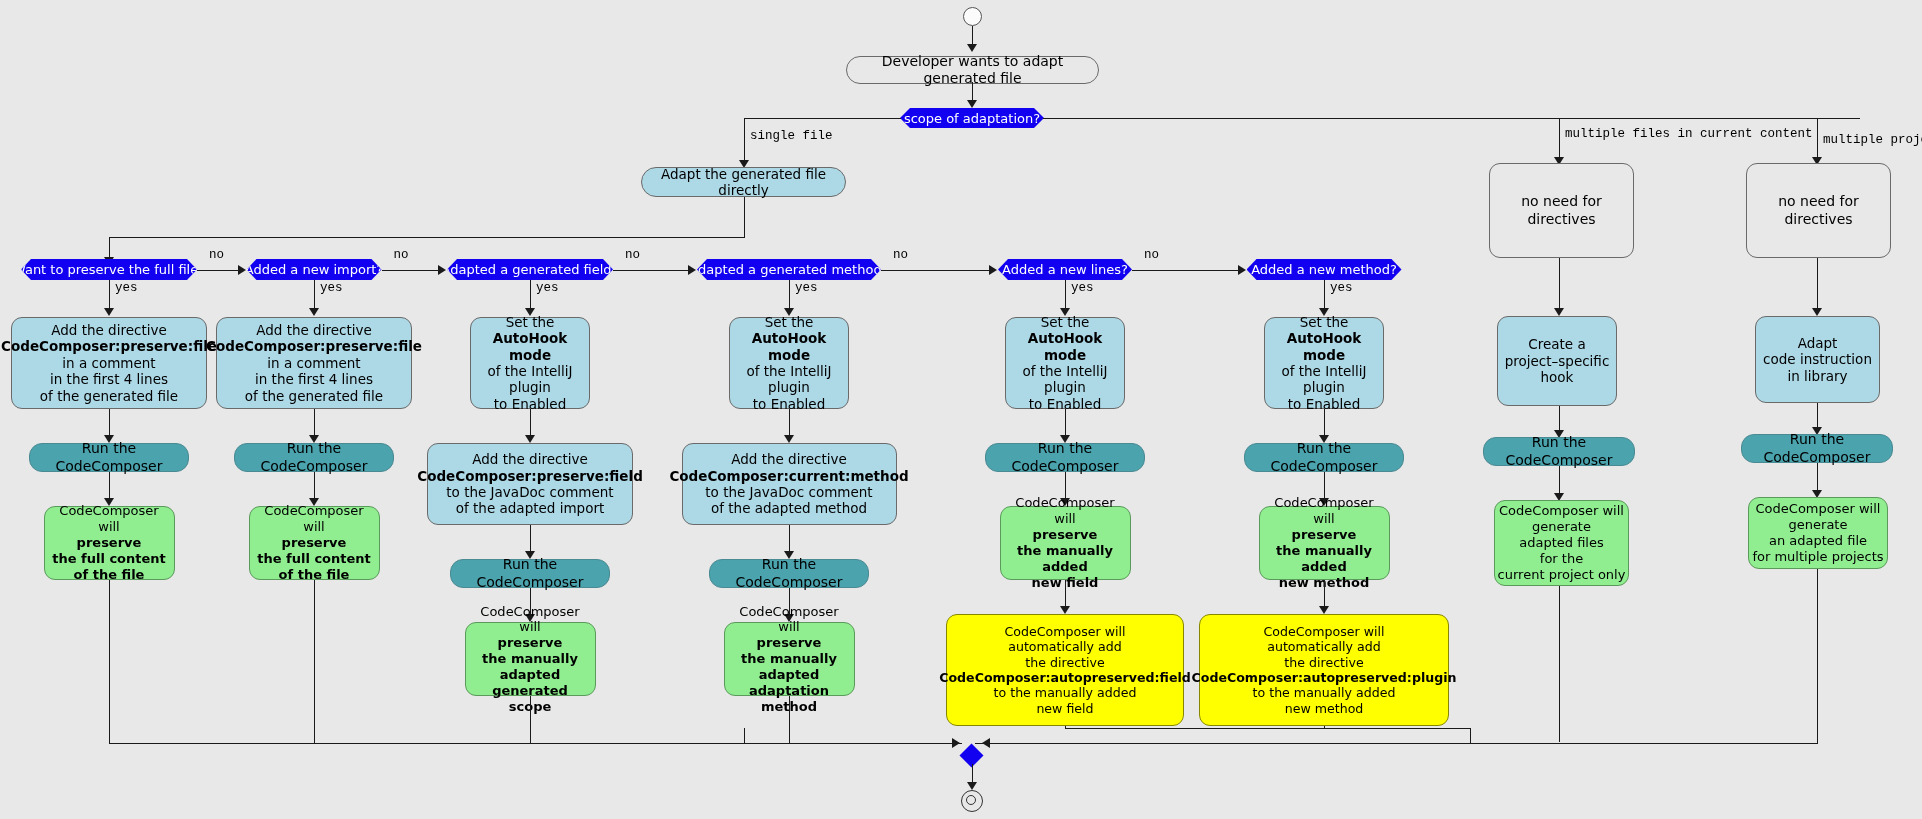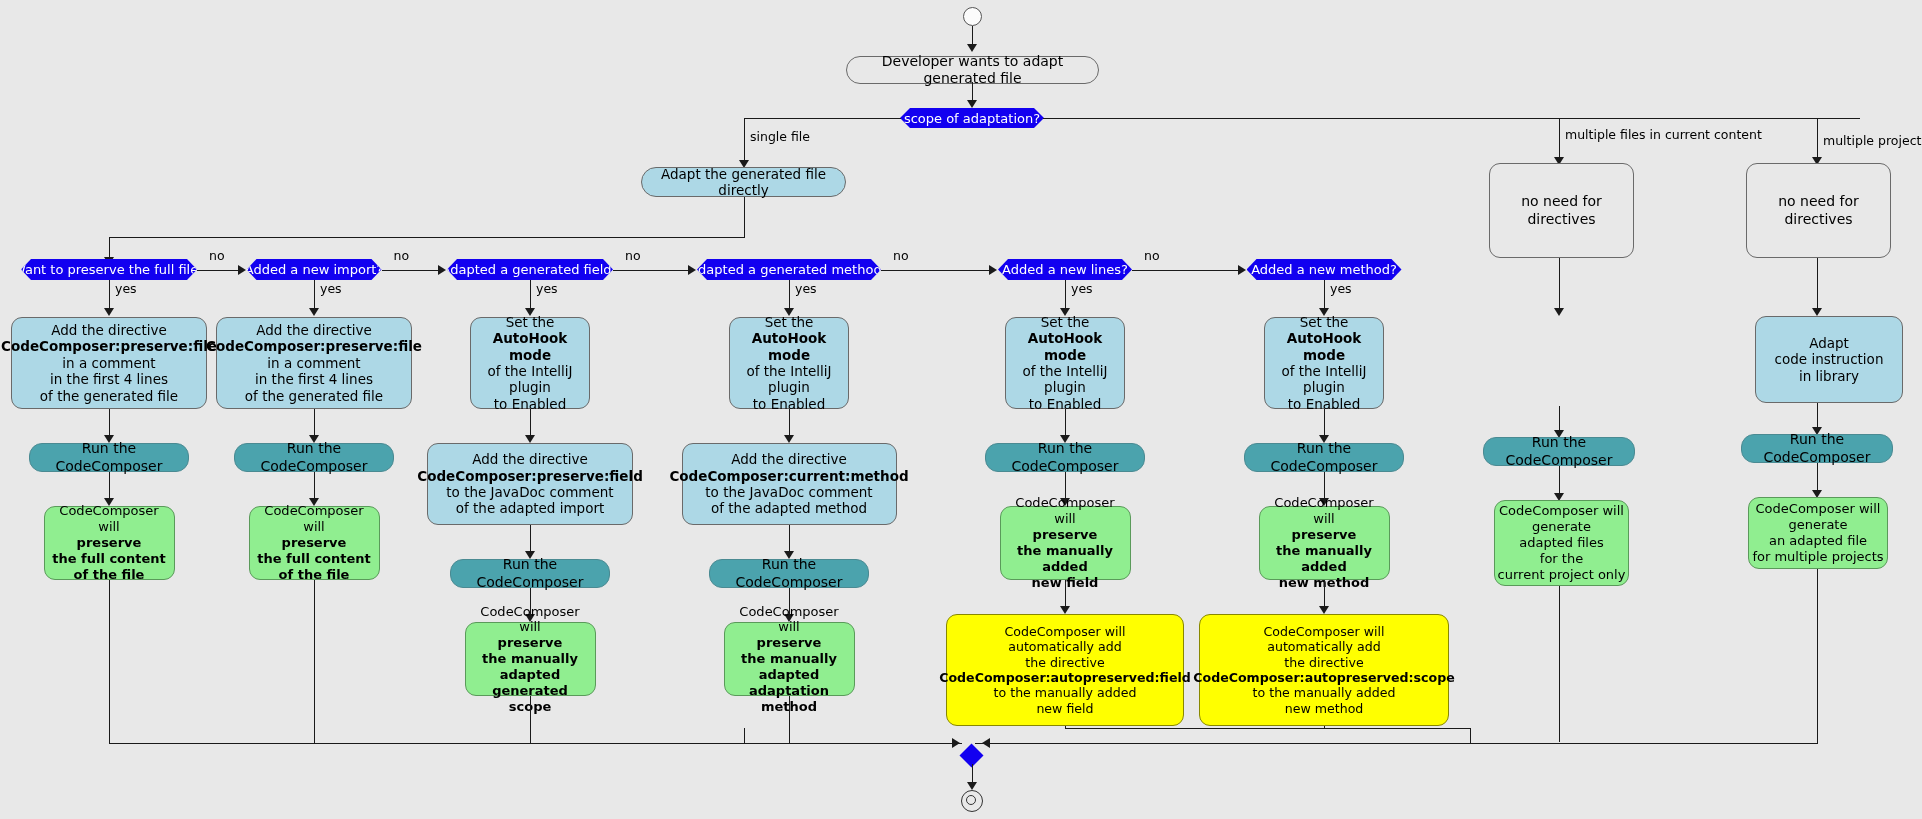--- a/index.html
+++ b/index.html
@@ -142,20 +142,21 @@
     width: 0; height: 0;
     border-top: 5px solid transparent;
     border-bottom: 5px solid transparent;
     border-right: 8px solid #1a1a1a;
   }
   .edge-label {
     position: absolute;
     font-size: 12.5px;
     color: #000;
     white-space: nowrap;
+    font-family: Liberation Mono, monospace;
   }
   .b { font-weight: bold; }
 </style>
 </head>
 <body>
 
 <div id="canvas">
 
   <div class="start-circle" style="left:963px; top:7px;"></div>
   <div class="vline" style="left:972px; top:26px; height:22px;"></div>
@@ -185,36 +186,39 @@
   <div class="node activity" style="left:641px; top:167px; width:205px; height:30px; border-radius:15px; font-size:13.5px;">Adapt the generated file directly</div>
 
   <div class="vline" style="left:744px; top:197px; height:41px;"></div>
   <div class="hline" style="left:109px; top:237px; width:636px;"></div>
   <div class="vline" style="left:109px; top:237px; height:24px;"></div>
   <div class="arrow-down" style="left:104px; top:257px;"></div>
 
   <div class="node plain" style="left:1489px; top:163px; width:145px; height:95px;">no need for directives</div>
   <div class="vline" style="left:1559px; top:258px; height:56px;"></div>
   <div class="arrow-down" style="left:1554px; top:308px;"></div>
+  <div class="node activity" style="left:1497px; top:316px; width:120px; height:90px;">Create a
+project–specific
+hook</div>
   <div class="vline" style="left:1559px; top:406px; height:30px;"></div>
   <div class="arrow-down" style="left:1554px; top:430px;"></div>
   <div class="node run" style="left:1483px; top:437px; width:152px; height:29px;">Run the CodeComposer</div>
   <div class="vline" style="left:1559px; top:466px; height:33px;"></div>
   <div class="arrow-down" style="left:1554px; top:493px;"></div>
   <div class="node green" style="left:1494px; top:500px; width:135px; height:86px;">CodeComposer will
 generate
 adapted files
 for the
 current project only</div>
   <div class="vline" style="left:1559px; top:586px; height:156px;"></div>
 
   <div class="node plain" style="left:1746px; top:163px; width:145px; height:95px;">no need for directives</div>
   <div class="vline" style="left:1817px; top:258px; height:56px;"></div>
   <div class="arrow-down" style="left:1812px; top:308px;"></div>
-  <div class="node activity" style="left:1755px; top:316px; width:148px; height:87px;">Adapt
+  <div class="node activity" style="left:1755px; top:316px; width:125px; height:87px;">Adapt
 code instruction
 in library</div>
   <div class="vline" style="left:1817px; top:403px; height:30px;"></div>
   <div class="arrow-down" style="left:1812px; top:427px;"></div>
   <div class="node run" style="left:1741px; top:434px; width:152px; height:29px;">Run the CodeComposer</div>
   <div class="vline" style="left:1817px; top:463px; height:33px;"></div>
   <div class="arrow-down" style="left:1812px; top:490px;"></div>
   <div class="node green" style="left:1748px; top:497px; width:140px; height:72px;">CodeComposer will
 generate
 an adapted file
@@ -408,21 +412,21 @@
         <div class="b">preserve</div>
         <div class="b">the manually added</div>
         <div class="b">new method</div>
       </div>
       <div class="vline" style="left:1324px; top:580px; height:32px;"></div>
       <div class="arrow-down" style="left:1319px; top:606px;"></div>
       <div class="node yellow" style="left: 1199px; top: 614px; width: 250px; height: 112px; white-space: normal; flex-direction: column; padding: 3px 5px;">
         <div>CodeComposer will</div>
         <div>automatically add</div>
         <div>the directive</div>
-        <div class="b">CodeComposer:autopreserved:scope</div>
+        <div class="b">CodeComposer:autopreserved:plugin</div>
         <div>to the manually added</div>
         <div>new method</div>
       </div>
       <div class="vline" style="left:1324px; top:726px; height:2px;"></div>
       <div class="hline" style="left:109px; top:743px; width:635px;"></div>
       <div class="vline" style="left:744px; top:728px; height:15px;"></div>
       <div class="hline" style="left:744px; top:743px; width:218px;"></div>
       <div class="arrow-right" style="left:952px; top:738px;"></div>
       <div class="hline" style="left:1065px; top:728px; width:405px;"></div>
       <div class="vline" style="left:1470px; top:728px; height:15px;"></div>

